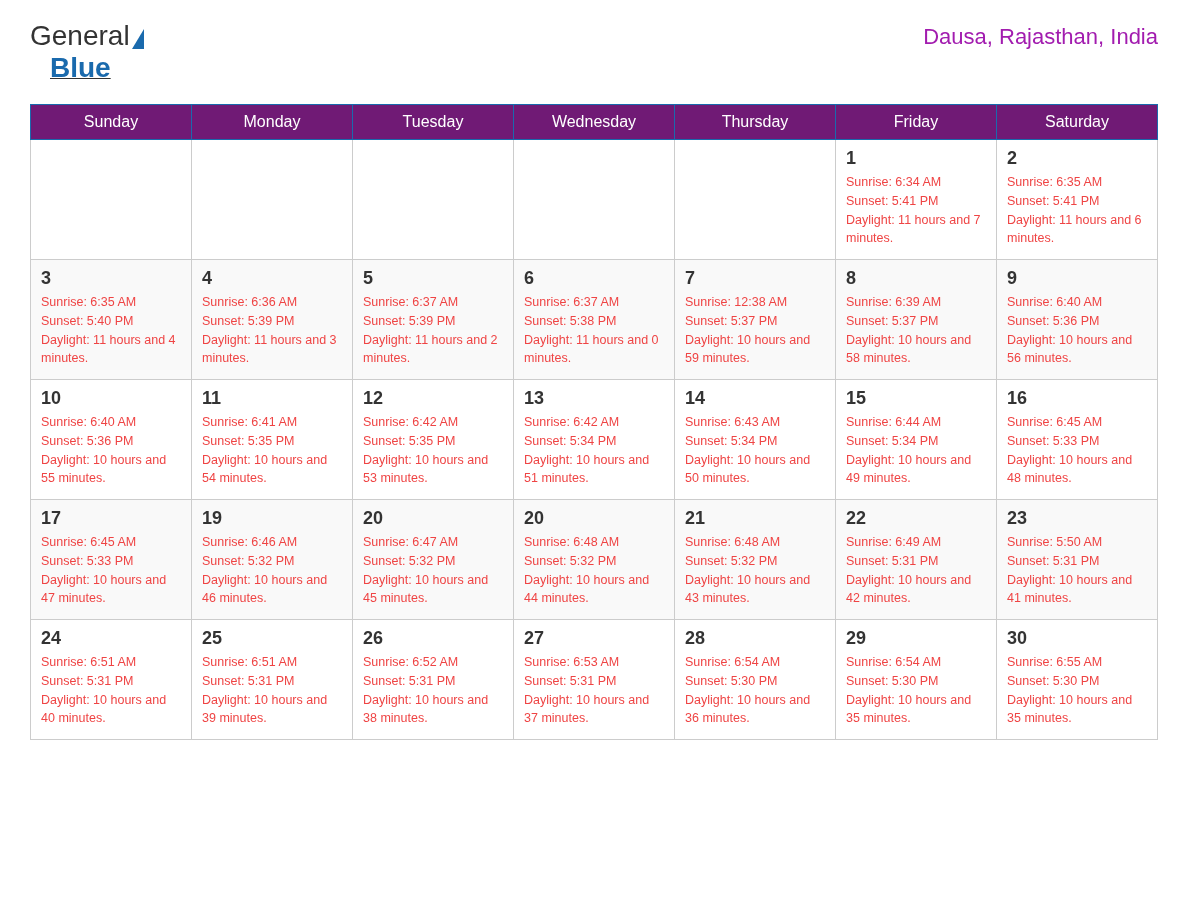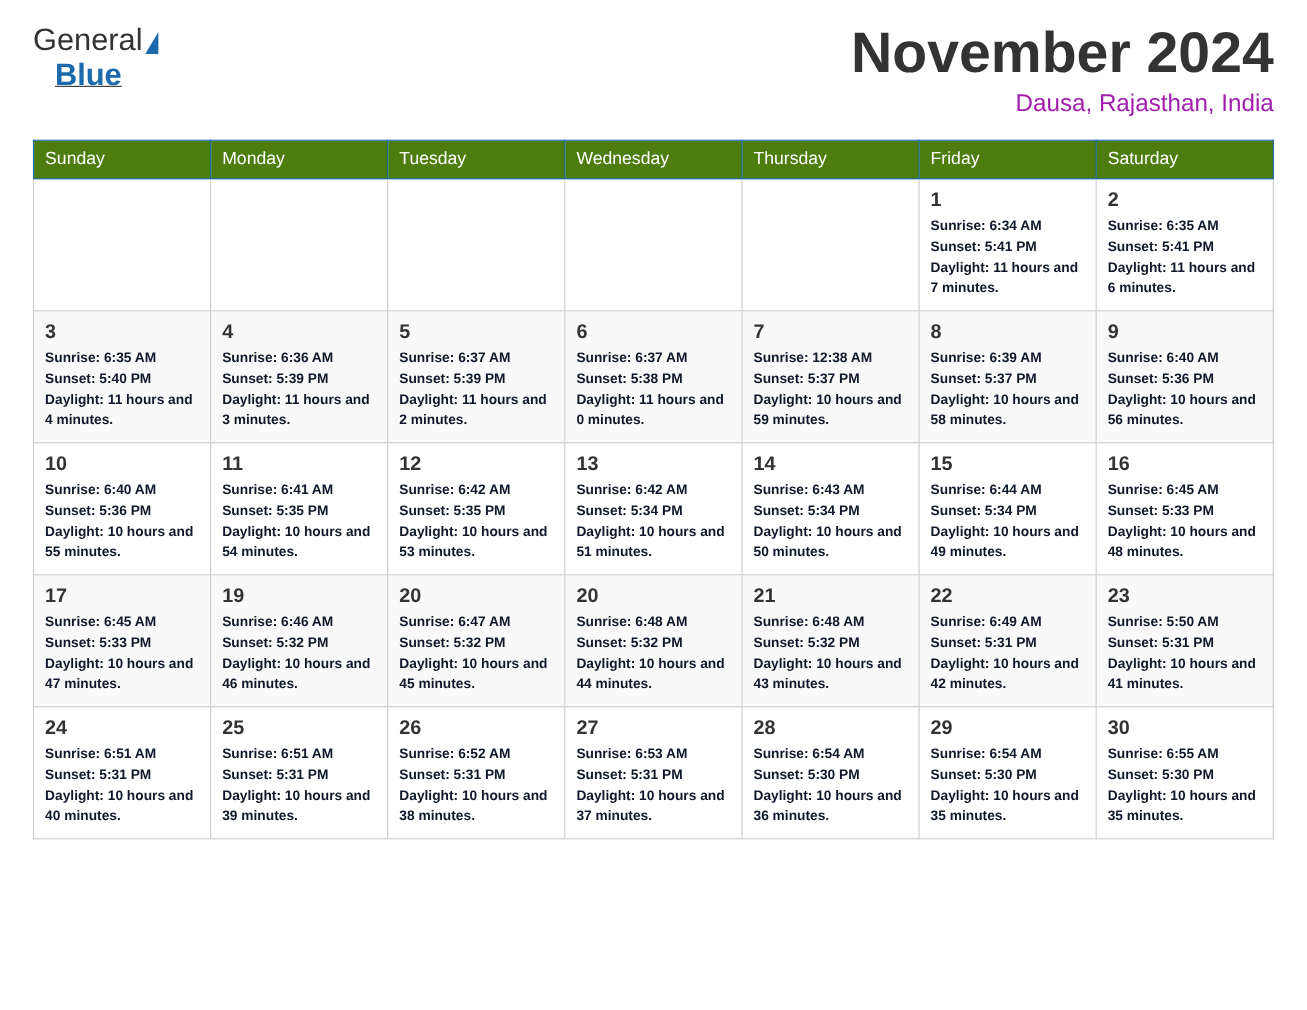--- a/index.html
+++ b/index.html
@@ -84,52 +84,51 @@
     }
     .day-number {
       font-size: 18px;
       font-weight: bold;
       color: #333;
       display: block;
       margin-bottom: 4px;
     }
     .day-info {
       font-size: 12.5px;
-      color: #0f172a;
+      color: #ef4444;
       line-height: 1.5;
-      font-weight: bold;
     }
     .empty-cell {
       background: #fff;
     }
     tr:nth-child(even) td {
       background-color: #f9f9f9;
     }
     tr:nth-child(odd) td {
       background-color: #fff;
     }
     .calendar-table thead tr th {
-      background-color: #4d7c0f;
+      background-color: #701a75;
+      text-align: center;
     }
   </style>
 </head>
 <body>
 
 <div class="header-area">
   <div class="logo-area">
     <div class="logo-text">
       <span class="logo-general">General</span>
       <span class="logo-triangle"></span>
     </div>
     <div style="margin-left:20px;text-decoration:underline;">
       <span class="logo-blue">Blue</span>
     </div>
   </div>
   <div class="title-area">
-    <div class="calendar-title">November 2024</div>
     <div class="calendar-subtitle">Dausa, Rajasthan, India</div>
   </div>
 </div>
 
 <table class="calendar-table">
   <thead>
     <tr>
     <th>Sunday</th>
         <th>Monday</th>
         <th>Tuesday</th>

